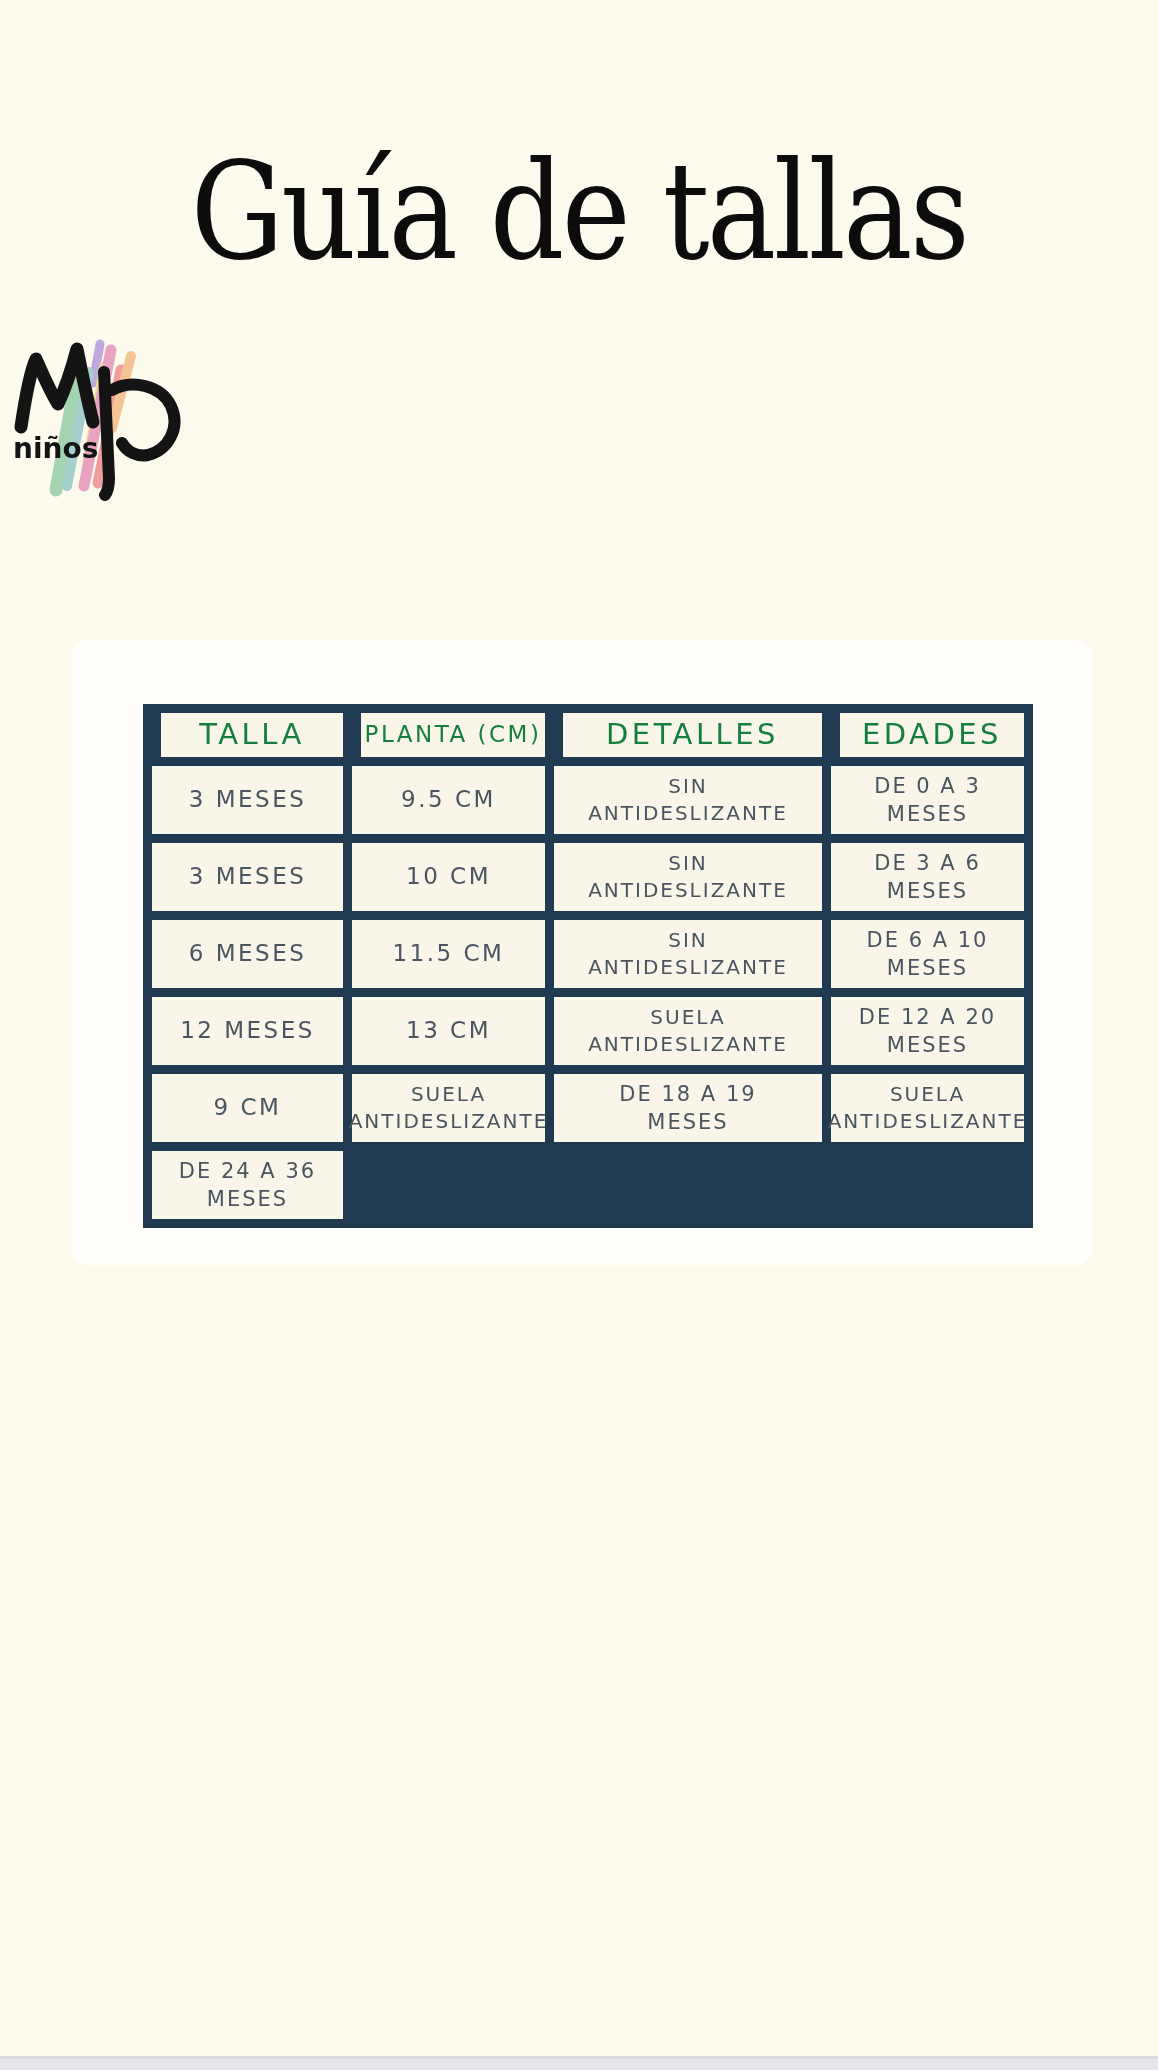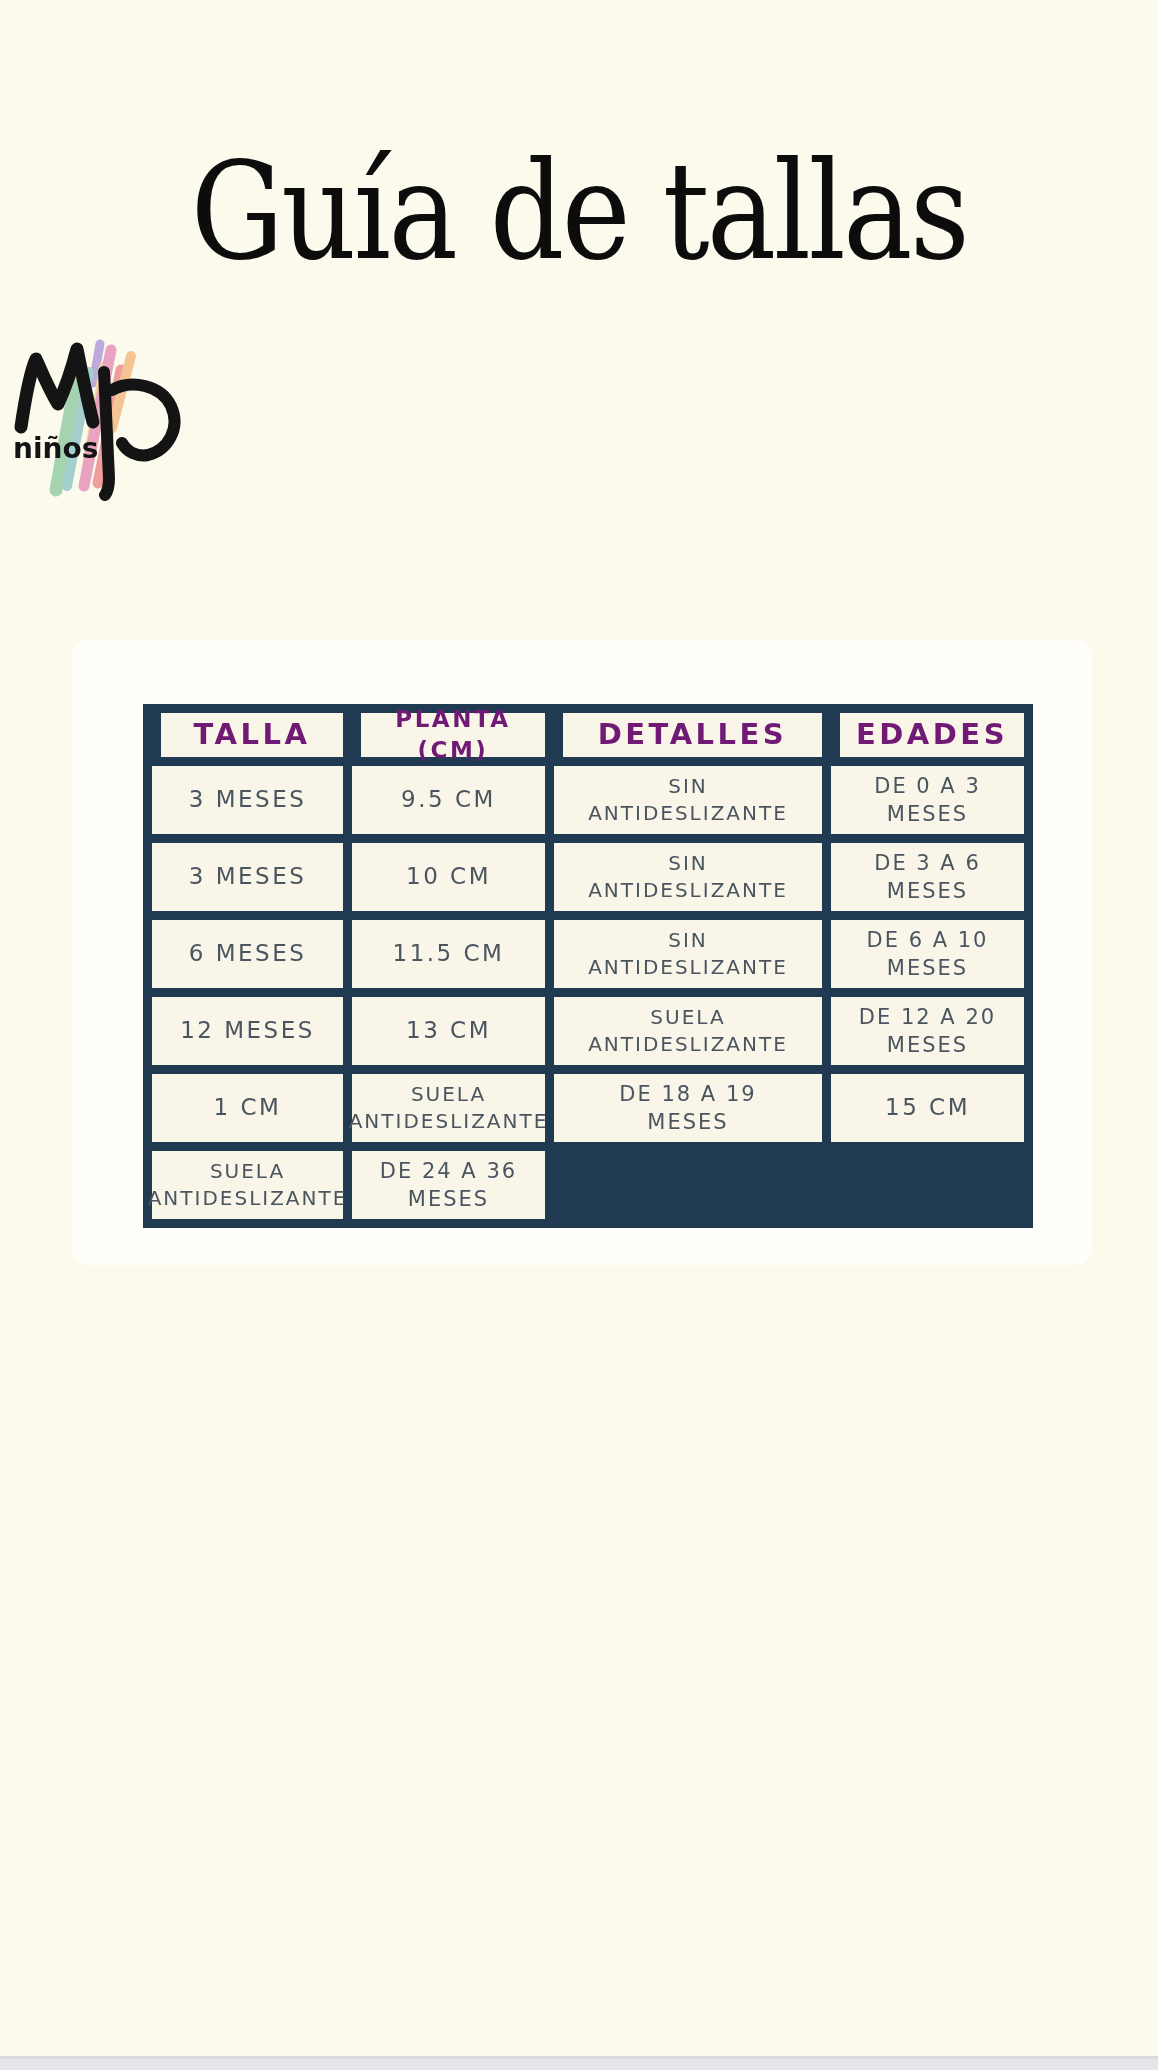--- a/index.html
+++ b/index.html
@@ -62,24 +62,24 @@
     align-items:center;
     justify-content:center;
     text-align:center;
     white-space:pre-line;
     color:#4b555f;
     font-size:23px;
     letter-spacing:2.5px;
     line-height:1.35;
   }
   .cell.hdr{
-    color:#701a75;
+    color:#15803d;
     font-size:29px;
     letter-spacing:3.5px;
-    font-weight:700;
+    font-weight:400;
     margin-left:9px;
   }
   .cell.hdr.hdr-sm{font-size:23px;letter-spacing:2.5px;}
   .cell.two-line{font-size:20px;letter-spacing:2px;}
   .cell.edad{font-size:21px;letter-spacing:2px;}
 
   
   .bottom-bar{
     position:absolute;
     left:0;bottom:0;
@@ -141,27 +141,26 @@
     <div class="cell edad">DE 6 A 10
 MESES</div>
 
     <div class="cell">12 MESES</div>
     <div class="cell">13 CM</div>
     <div class="cell two-line">SUELA
 ANTIDESLIZANTE</div>
     <div class="cell edad">DE 12 A 20
 MESES</div>
 
-    <div class="cell">1 CM</div>
+    <div class="cell">9 CM</div>
     <div class="cell two-line">SUELA
 ANTIDESLIZANTE</div>
     <div class="cell edad">DE 18 A 19
 MESES</div>
 
-    <div class="cell">15 CM</div>
     <div class="cell two-line">SUELA
 ANTIDESLIZANTE</div>
     <div class="cell edad">DE 24 A 36
 MESES</div>
 
   </div>
 </div>
 
 <div class="bottom-bar"></div>
 

